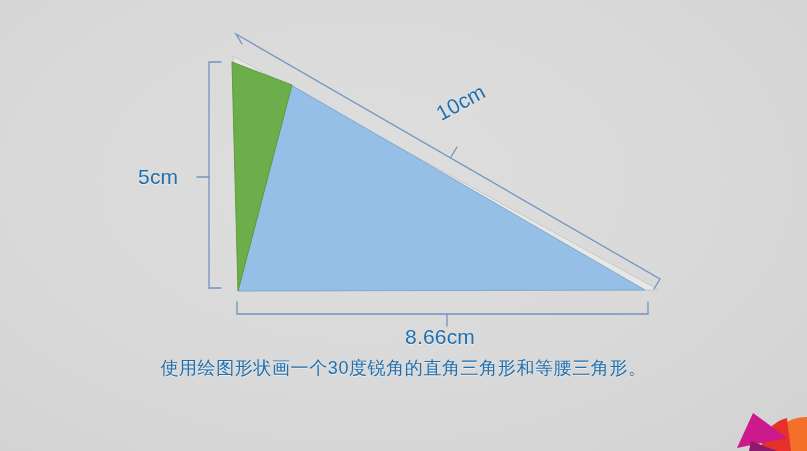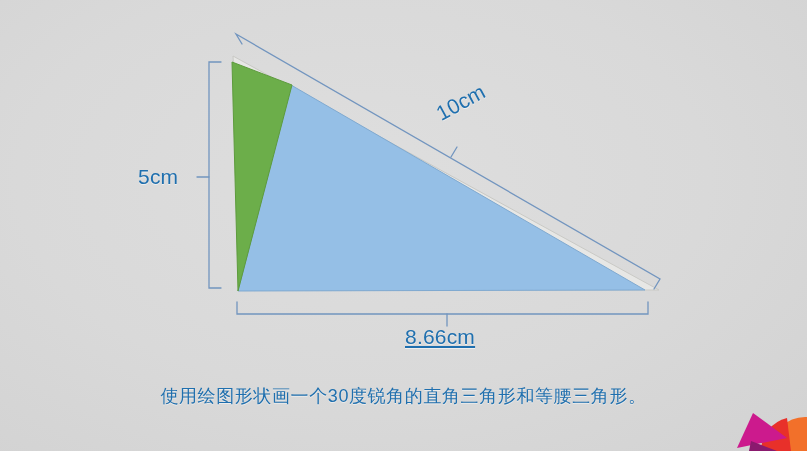--- a/index.html
+++ b/index.html
@@ -17,35 +17,34 @@
   #figure{position:absolute;left:0;top:0;width:807px;height:451px;}
   .dim-label{
     position:absolute;
     color:#1f6fae;
     font-size:21px;
     letter-spacing:.2px;
     white-space:nowrap;
     text-shadow:0 1px 0 rgba(255,255,255,.55);
   }
   #label-5cm{left:129px;top:165px;margin-left:9px;}
-  #label-866cm{left:405px;top:325px;text-decoration:underline;}
+  #label-866cm{left:405px;top:325px;}
   #label-10cm{
     left:438px;top:103px;
     transform:rotate(-28.5deg);
     transform-origin:left center;
   }
   #caption{
     position:absolute;
     left:0;right:0;top:356px;
     text-align:center;
     color:#1f6fae;
     font-size:18px;
     letter-spacing:.6px;
     text-shadow:0 1px 0 rgba(255,255,255,.5);
-    margin-top:28px;
   }
   #logo{position:absolute;right:0;bottom:0;width:76px;height:60px;}
 </style>
 </head>
 <body>
 
 <div id="slide">
 
   <svg id="figure" viewBox="0 0 807 451">
 

